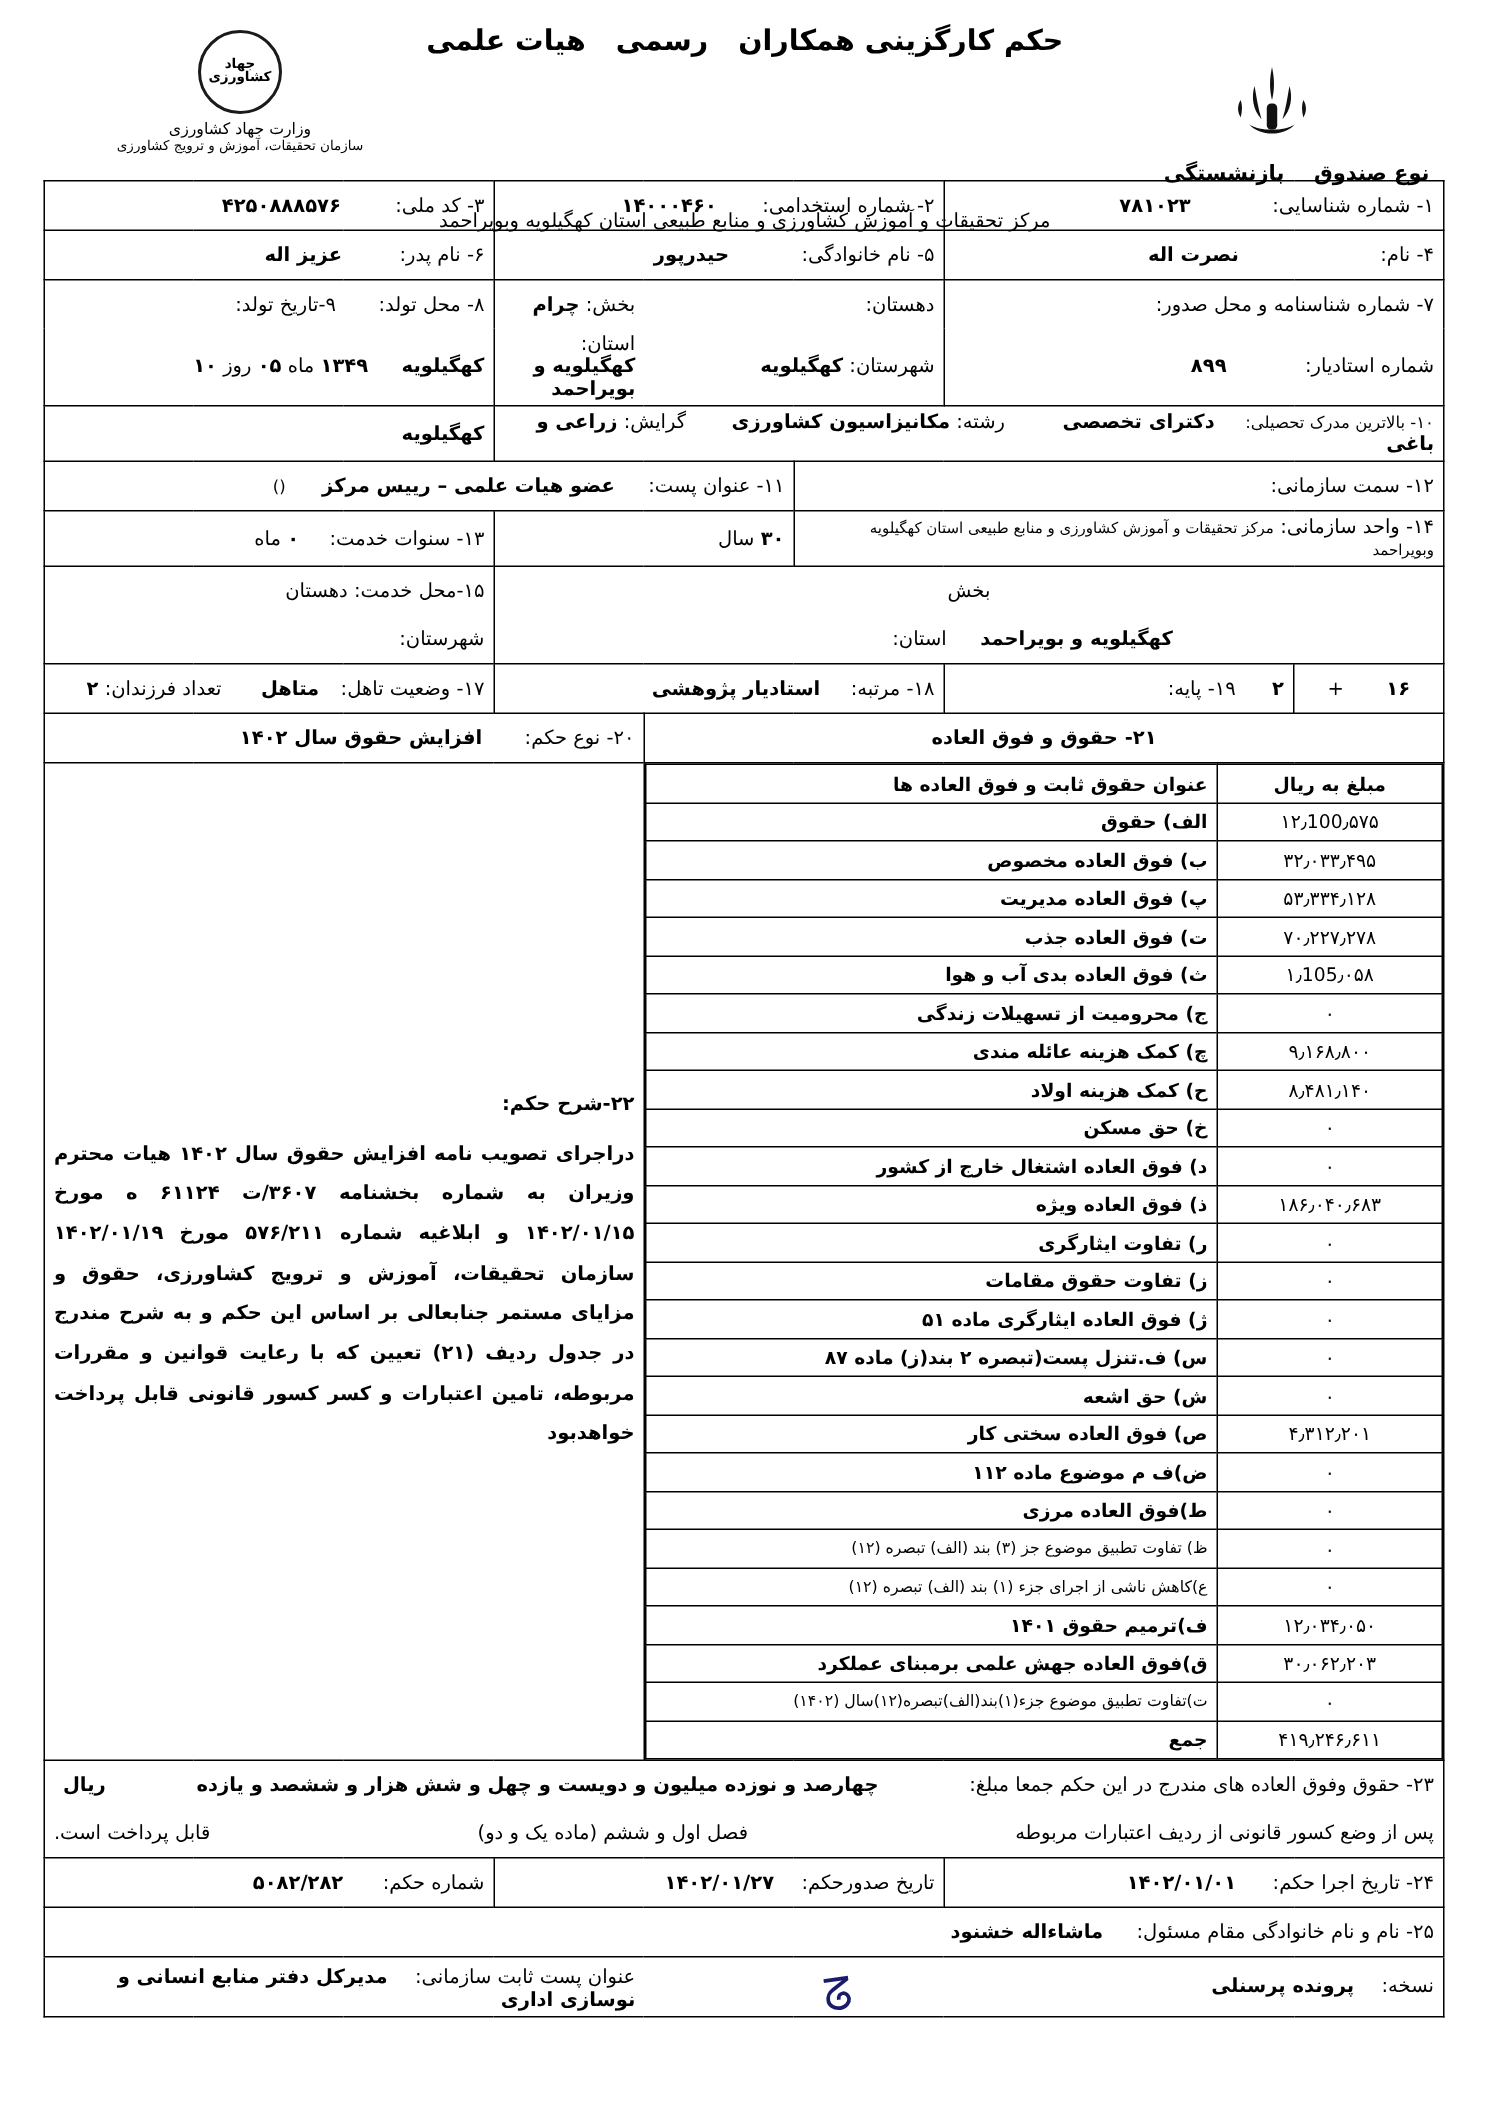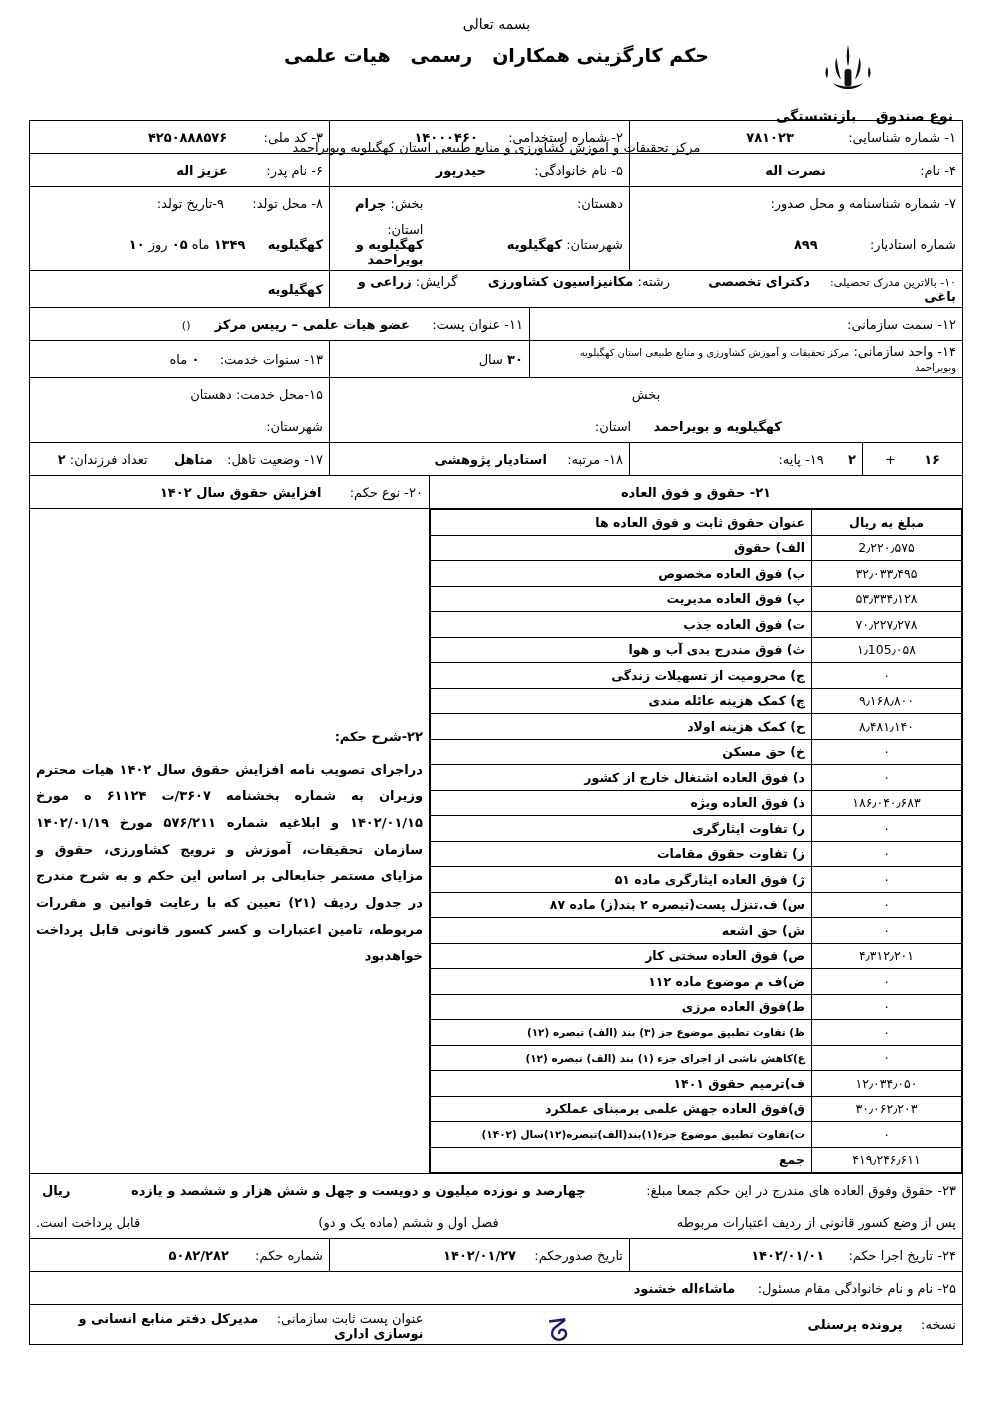--- a/index.html
+++ b/index.html
@@ -114,21 +114,21 @@
     table-layout: fixed;
   }
   table.pay td {
     border: 1px solid #000;
     height: 22.5px;
     padding: 1px 6px;
     font-size: 12.5px;
   }
   td.amount { text-align: center; width: 150px; font-size: 12.5px;}
   td.rowlabel { text-align: right; font-weight: bold;}
-  td.rowlabel.small2 { font-size: 10.5px; font-weight: bold;}
+  td.rowlabel.small2 { font-size: 10.5px; font-weight: normal;}
   .desc-cell {
     vertical-align: top;
     text-align: justify;
     line-height: 2.05;
     font-size: 13.5px;
     padding: 8px 10px 0 10px;
     font-weight: bold;
   }
   .desc-title { font-weight: bold; margin-top: 12px; }
   .sign-area { height: 92px; position: relative; }
@@ -155,23 +155,29 @@
           <path d="M30 30 C26 42 28 58 38 68 C34 56 32 42 30 30 Z"></path>
           <path d="M70 30 C74 42 72 58 62 68 C66 56 68 42 70 30 Z"></path>
           <path d="M14 46 C10 52 10 60 14 66 C16 58 16 52 14 46 Z"></path>
           <path d="M86 46 C90 52 90 60 86 66 C84 58 84 52 86 46 Z"></path>
           <path d="M24 74 C36 88 64 88 76 74 C64 82 36 82 24 74 Z"></path>
           <rect x="44" y="50" width="12" height="30" rx="5"></rect>
         </g>
       </svg>
     </div>
 
+    <div class="logo-block">
+      <div class="logo-circle">
+        <span>جهاد کشاورزی</span>
+      </div>
+      <div class="logo-line1">وزارت جهاد کشاورزی</div>
+      <div class="logo-line2">سازمان تحقیقات، آموزش و ترویج کشاورزی</div>
+    </div>
 
     <div class="title-center">
-      <div class="besmeh">بسمه تعالی</div>
       <div class="hokm-title">
         <span>حکم کارگزینی همکاران</span><span class="sp"></span><span>رسمی</span><span class="sp"></span><span>هیات علمی</span>
       </div>
     </div>
 
     <div class="fund-type">
       <span>نوع صندوق</span>
       <span style="display:inline-block;width:10px"></span>
       <span>بازنشستگی</span>
     </div>
@@ -387,38 +393,38 @@
                 <col>
               </colgroup>
           <tbody>
                 <tr>
             <td class="amount" style="font-weight:bold">مبلغ به ریال</td>
             <td class="rowlabel c">عنوان حقوق ثابت و فوق العاده ها</td>
           </tr>
           </tbody>
               <tbody id="pay-rows">
                 <tr>
-                  <td class="amount">2٫۲۲۰٫۵۷۵</td>
+                  <td class="amount">۱۲٫100٫۵۷۵</td>
                   <td class="rowlabel">الف) حقوق</td>
                 </tr>
                 <tr>
                   <td class="amount">۳۲٫۰۳۳٫۴۹۵</td>
                   <td class="rowlabel">ب) فوق العاده مخصوص</td>
                 </tr>
                 <tr>
                   <td class="amount">۵۳٫۳۳۴٫۱۲۸</td>
                   <td class="rowlabel">پ) فوق العاده مدیریت</td>
                 </tr>
                 <tr>
                   <td class="amount">۷۰٫۲۲۷٫۲۷۸</td>
                   <td class="rowlabel">ت) فوق العاده جذب</td>
                 </tr>
                 <tr>
                   <td class="amount">۱٫105٫۰۵۸</td>
-                  <td class="rowlabel">ث) فوق مندرج بدی آب و هوا</td>
+                  <td class="rowlabel">ث) فوق العاده بدی آب و هوا</td>
                 </tr>
                 <tr>
                   <td class="amount">۰</td>
                   <td class="rowlabel">ج) محرومیت از تسهیلات زندگی</td>
                 </tr>
                 <tr>
                   <td class="amount">۹٫۱۶۸٫۸۰۰</td>
                   <td class="rowlabel">چ) کمک هزینه عائله مندی</td>
                 </tr>
                 <tr>

